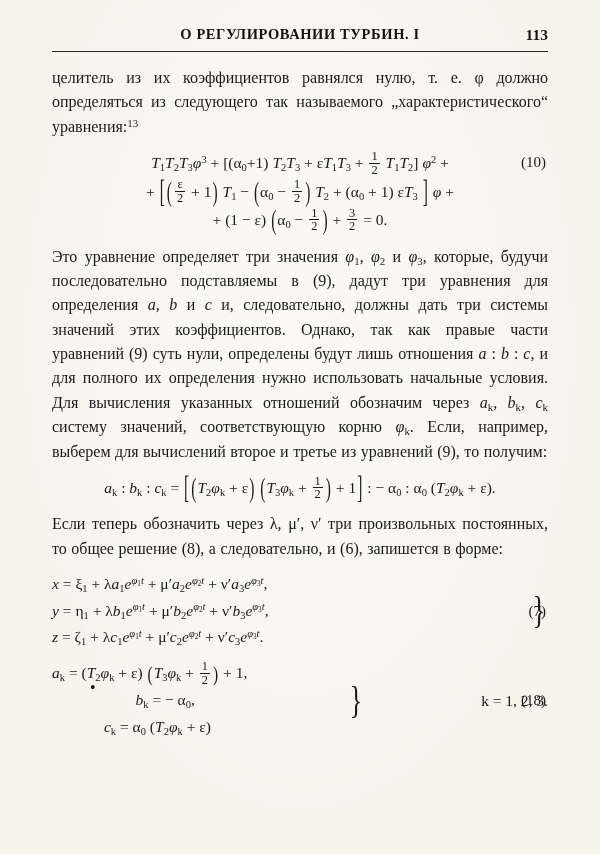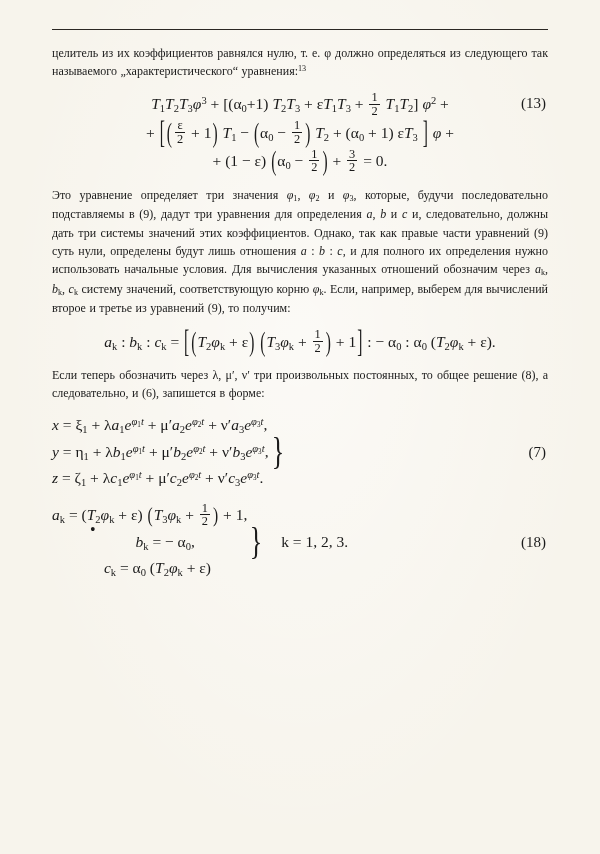--- a/index.html
+++ b/index.html
@@ -50,21 +50,21 @@
   }
   .rule {
     border: none;
     border-top: 1.2px solid #2b2723;
     margin: 3px 0 14px 0;
   }
   p.body {
     margin: 4px 0 0 0;
     text-align: justify;
     text-justify: inter-word;
-    font-size: 12px;
+    font-size: 16px;
     line-height: 1.52;
     text-indent: 0;
     hyphens: manual;
     word-spacing: 0.5px;
   }
   .indent { text-indent: 24px; }
 
   .eqblock {
     margin: 10px 0 10px 0;
     position: relative;
@@ -125,21 +125,21 @@
     display: inline-block;
     font-size: 2.4em;
     transform: scaleX(0.7);
     vertical-align: middle;
     font-weight: 300;
     line-height: 0.9;
   }
   .sysrow {
     display: flex;
     align-items: center;
-    justify-content: flex-start;
+    justify-content: space-between;
     position: relative;
   }
   .sysrow .after {
     margin-left: 16px;
     font-size: 15.5px;
     white-space: nowrap;
   }
   .bullet-dot {
     position: absolute;
     left: 38px;
@@ -148,28 +148,32 @@
   .eq12wrap {
     position: relative;
     margin-top: 8px;
   }
 </style>
 </head>
 <body>
 
 <div class="page">
 
+  <div class="header">
+    <div class="running-title">О РЕГУЛИРОВАНИИ ТУРБИН. I</div>
+    <div class="page-number">113</div>
+  </div>
   <hr class="rule">
 
   <p class="body">
     <span>целитель из их коэффициентов равнялся нулю, т. е. φ должно определяться из следующего так называемого „характеристического“ уравнения:</span><span class="sup">13</span>
   </p>
 
   <div class="eqblock">
-    <span class="eqnum l1">(13)</span>
+    <span class="eqnum l1">(10)</span>
 
     <span class="eqline">
       <span class="mi">T</span><span class="sub">1</span><span class="mi">T</span><span class="sub">2</span><span class="mi">T</span><span class="sub">3</span><span class="mi">φ</span><span class="sup">3</span> + [(α<span class="sub">0</span>+1) <span class="mi">T</span><span class="sub">2</span><span class="mi">T</span><span class="sub">3</span> + ε<span class="mi">T</span><span class="sub">1</span><span class="mi">T</span><span class="sub">3</span> + <span class="frac"><span class="num">1</span><span class="den">2</span></span> <span class="mi">T</span><span class="sub">1</span><span class="mi">T</span><span class="sub">2</span>] <span class="mi">φ</span><span class="sup">2</span> +
     </span>
 
     <span class="eqline">
       + <span class="brk">[</span><span class="bigpar">(</span><span class="frac"><span class="num">ε</span><span class="den">2</span></span> + 1<span class="bigpar">)</span> <span class="mi">T</span><span class="sub">1</span> − <span class="bigpar">(</span>α<span class="sub">0</span> − <span class="frac"><span class="num">1</span><span class="den">2</span></span><span class="bigpar">)</span> <span class="mi">T</span><span class="sub">2</span> + (α<span class="sub">0</span> + 1) ε<span class="mi">T</span><span class="sub">3</span> <span class="brk">]</span> <span class="mi">φ</span> +
     </span>
 
     <span class="eqline">

